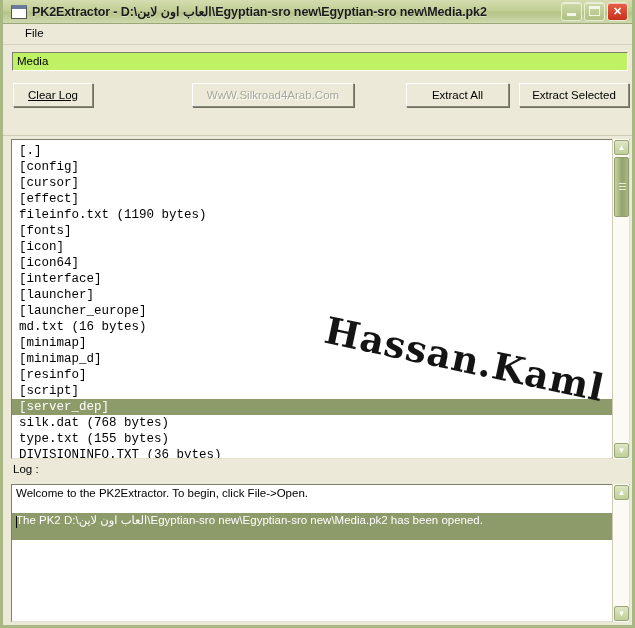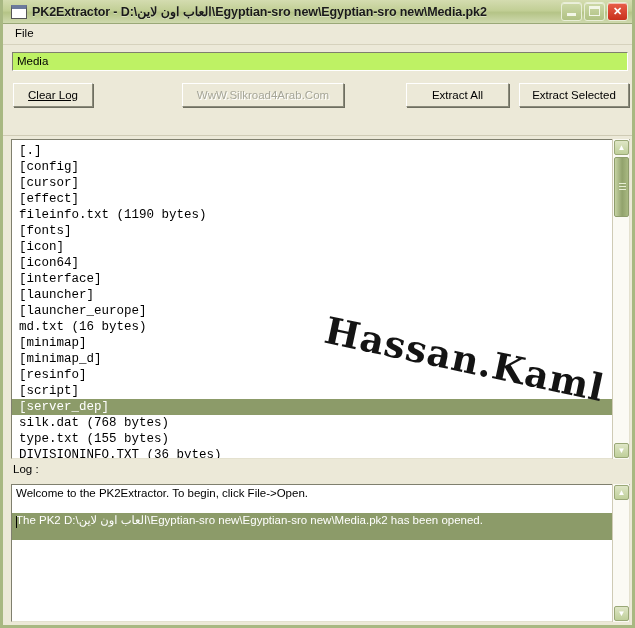--- a/index.html
+++ b/index.html
@@ -94,21 +94,21 @@
     box-sizing: border-box;
   }
 
   
   #menu-bar {
     height: 20px;
     background: #ece9d8;
     border-bottom: 1px solid #d6d2bd;
     display: flex;
     align-items: center;
-    padding-left: 6px;
+    padding-left: 16px;
   }
   .menu-item {
     font-size: 11.5px;
     color: #000;
     padding: 2px 6px;
     line-height: 1;
   }
 
   
   #toolbar-area {
@@ -146,21 +146,21 @@
     display: flex;
     align-items: center;
     justify-content: center;
     box-shadow: 1px 1px 0 #6e6e60;
   }
   .tool-btn.disabled {
     color: #a6a698;
     text-shadow: 1px 1px 0 #ffffff;
   }
   #btn-clear-log  { left: 10px;  width: 80px; text-decoration: underline; }
-  #btn-site       { left: 179px; width: 162px; }
+  #btn-site       { left: 189px; width: 162px; }
   #btn-extract-all{ left: 403px; width: 103px; }
   #btn-extract-sel{ left: 516px; width: 110px; }
 
   
   #file-list-wrap {
     position: absolute;
     left: 8px; top: 139px;
     width: 619px; height: 320px;
     background: #ffffff;
     border: 1px solid #7f7f6e;

